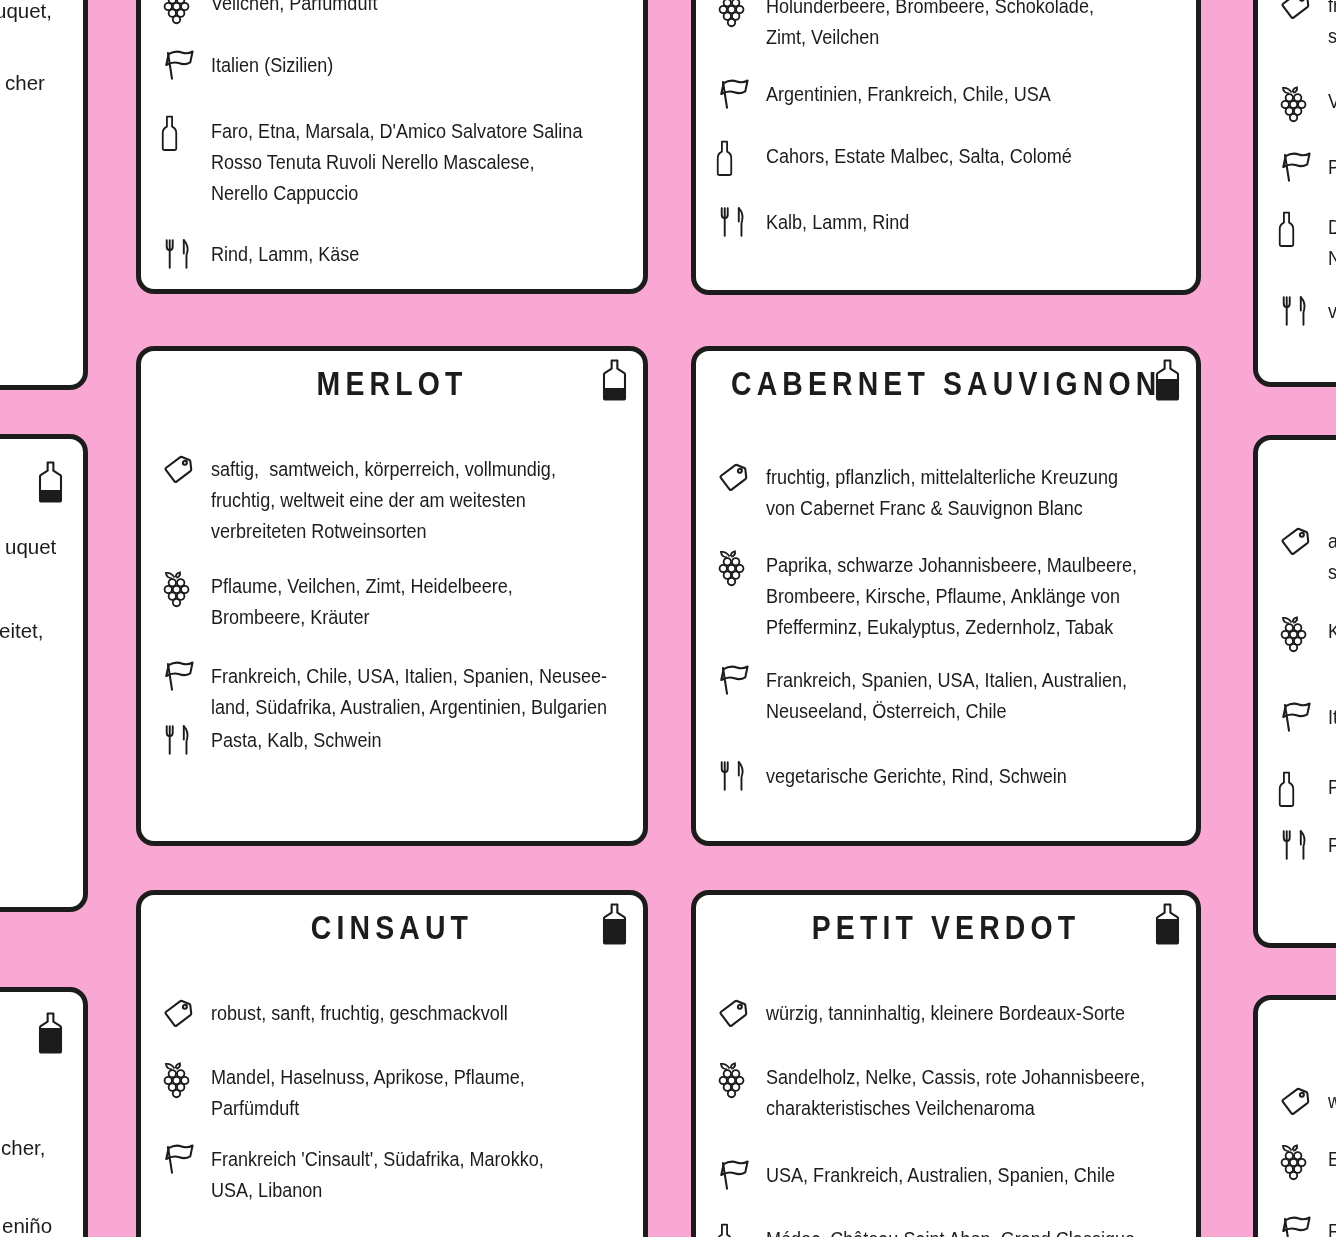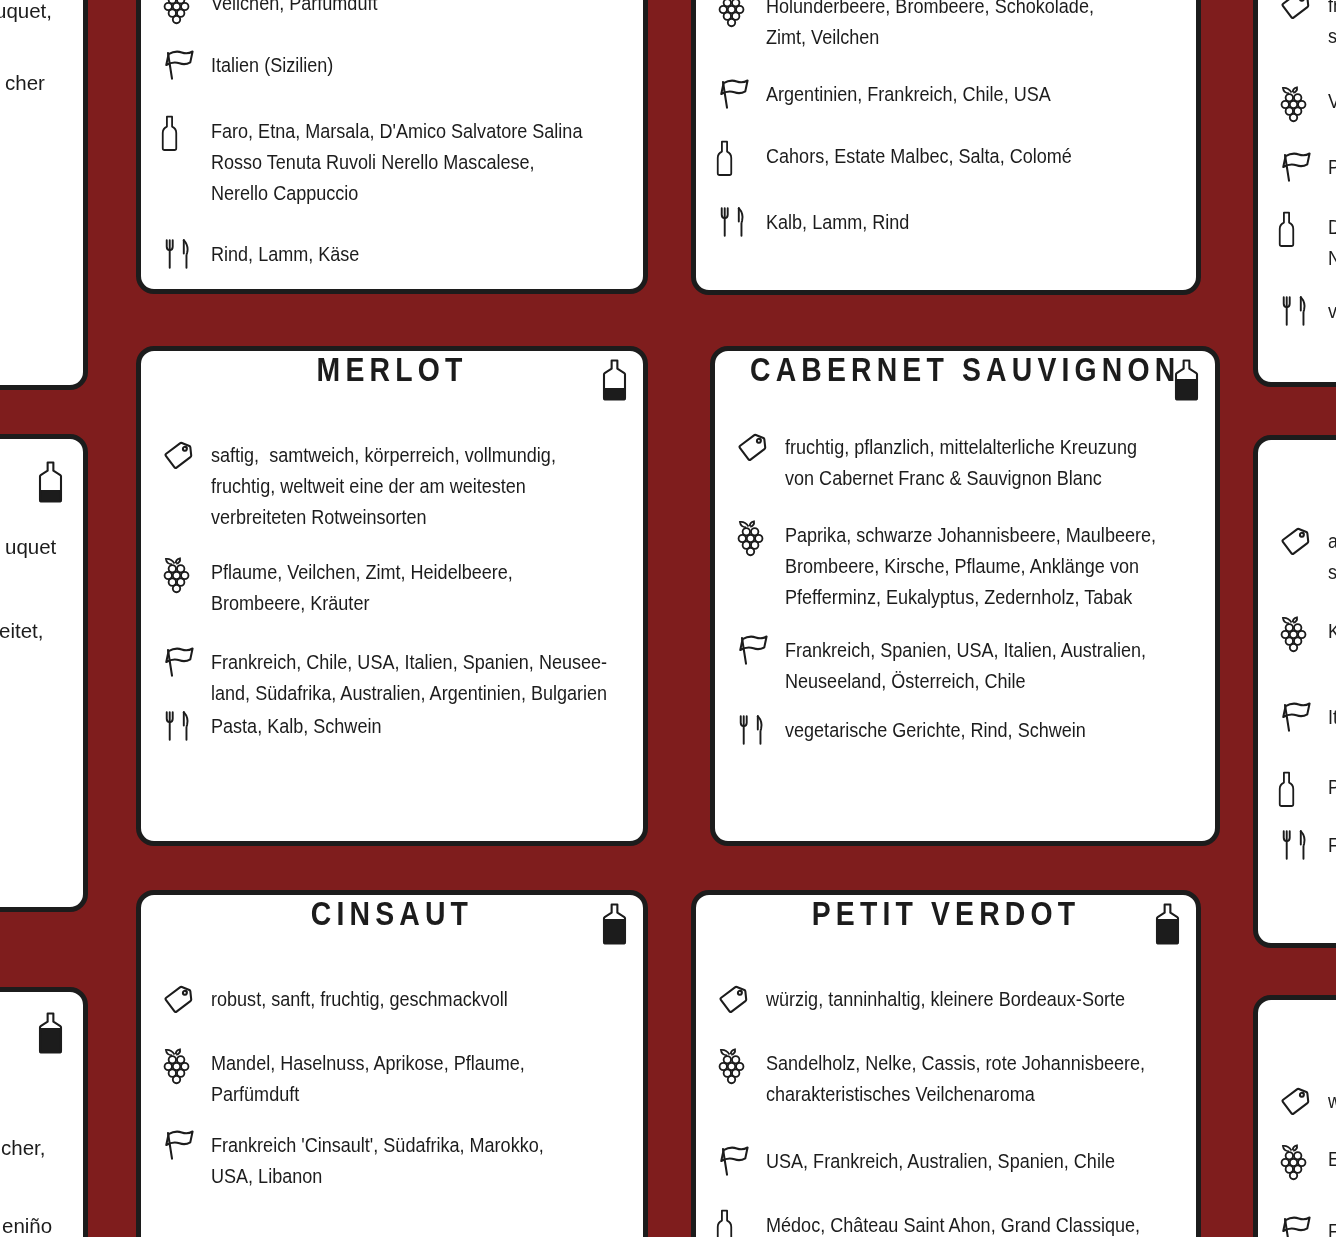--- a/index.html
+++ b/index.html
@@ -1,27 +1,27 @@
 <!DOCTYPE html>
 <html><head>
 <meta charset="utf-8">
 <style>
   html,body{margin:0;padding:0;}
   .stage{
     position:relative;width:1336px;height:1237px;overflow:hidden;
-    background:#7f1d1d;
+    background:#f9a8d4;
     font-family:"Liberation Sans","DejaVu Sans",sans-serif;
     color:#1C1C1C;
   }
   .card{
     position:absolute;background:#FFFFFF;
     border:5px solid #1C1C1C;border-radius:18px;
     box-sizing:border-box;overflow:hidden;
   }
-  .head{position:relative;height:58px;}
+  .head{position:relative;height:58px;padding-top:14px;}
   .title{
     text-align:center;font-size:33px;font-weight:700;letter-spacing:6px;
     transform:scaleX(.86);transform-origin:50% 50%;white-space:nowrap;
   }
   .hbottle{position:absolute;width:25px;height:42px;}
   .head .hbottle{right:16px;top:8px;}
   .hb-clip{
     position:absolute;inset:0;
     clip-path:polygon(38% 3%,62% 3%,62% 22%,94% 36%,94% 97%,6% 97%,6% 36%,38% 22%);
   }
@@ -273,33 +273,33 @@
     <div class="row" style="margin-top:26px">
       <div class="icn"><svg width="36" height="32">
             <use href="#i-food"></use>
           </svg></div>
       <div class="lines">
         <div class="ln">Kalb, Lamm, Rind</div>
       </div>
     </div>
   </div>
 
-  <div class="card" style="left:710px;top:346px;width:510px;height:500px;">
+  <div class="card" style="left:691px;top:346px;width:510px;height:500px;">
     <div class="head">
       <div class="title">CABERNET SAUVIGNON</div>
       <div class="hbottle">
         <div class="hb-clip">
             <div class="hb-fill" style="height: 52%;"></div>
           </div>
         <svg class="hb-outline">
             <use href="#i-hbottle"></use>
           </svg>
       </div>
     </div>
-    <div class="row" style="margin-top:22px">
+    <div class="row" style="margin-top:38px">
       <div class="icn"><svg width="34" height="30">
             <use href="#i-tag"></use>
           </svg></div>
       <div class="lines">
         <div class="ln">fruchtig, pflanzlich, mittelalterliche Kreuzung</div>
         <div class="ln">von Cabernet Franc &amp; Sauvignon Blanc</div>
       </div>
     </div>
     <div class="row" style="margin-top:26px">
       <div class="icn"><svg width="32" height="38">
@@ -313,21 +313,21 @@
     </div>
     <div class="row" style="margin-top:22px">
       <div class="icn"><svg width="38" height="32">
             <use href="#i-flag"></use>
           </svg></div>
       <div class="lines">
         <div class="ln">Frankreich, Spanien, USA, Italien, Australien,</div>
         <div class="ln">Neuseeland, Österreich, Chile</div>
       </div>
     </div>
-    <div class="row" style="margin-top:18px">
+    <div class="row" style="margin-top:34px">
       <div class="icn"><svg width="36" height="32">
             <use href="#i-food"></use>
           </svg></div>
       <div class="lines">
         <div class="ln">vegetarische Gerichte, Rind, Schwein</div>
       </div>
     </div>
   </div>
 
   <div class="card" style="left:691px;top:890px;width:510px;height:500px;">

